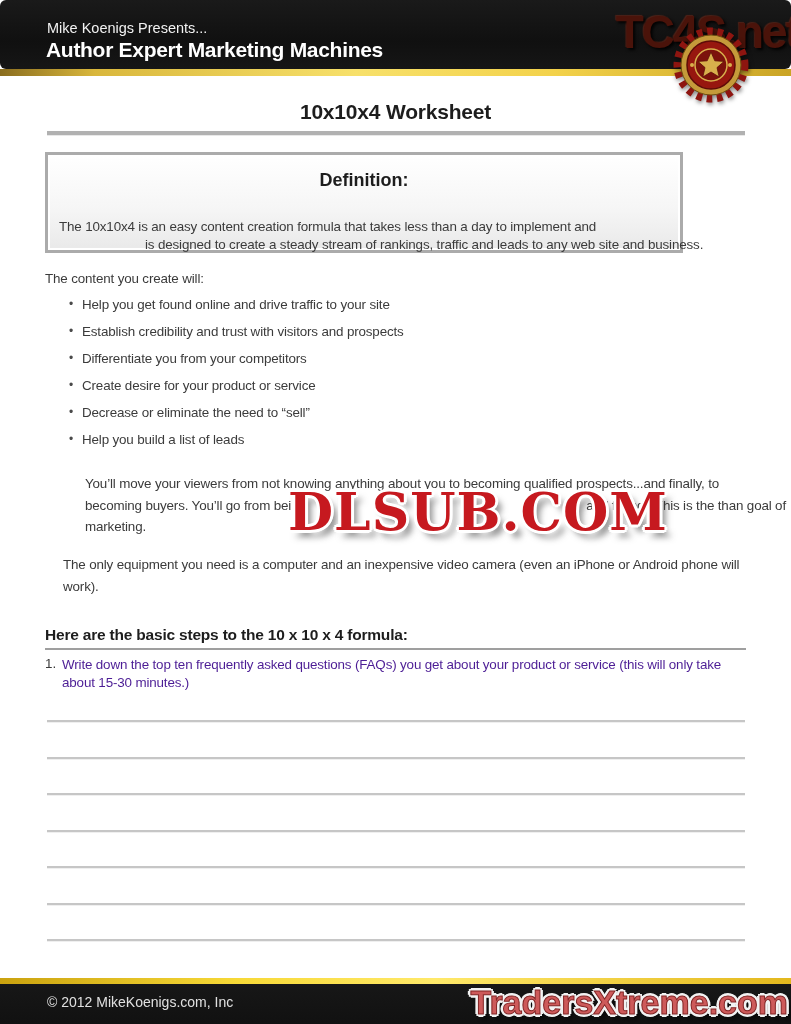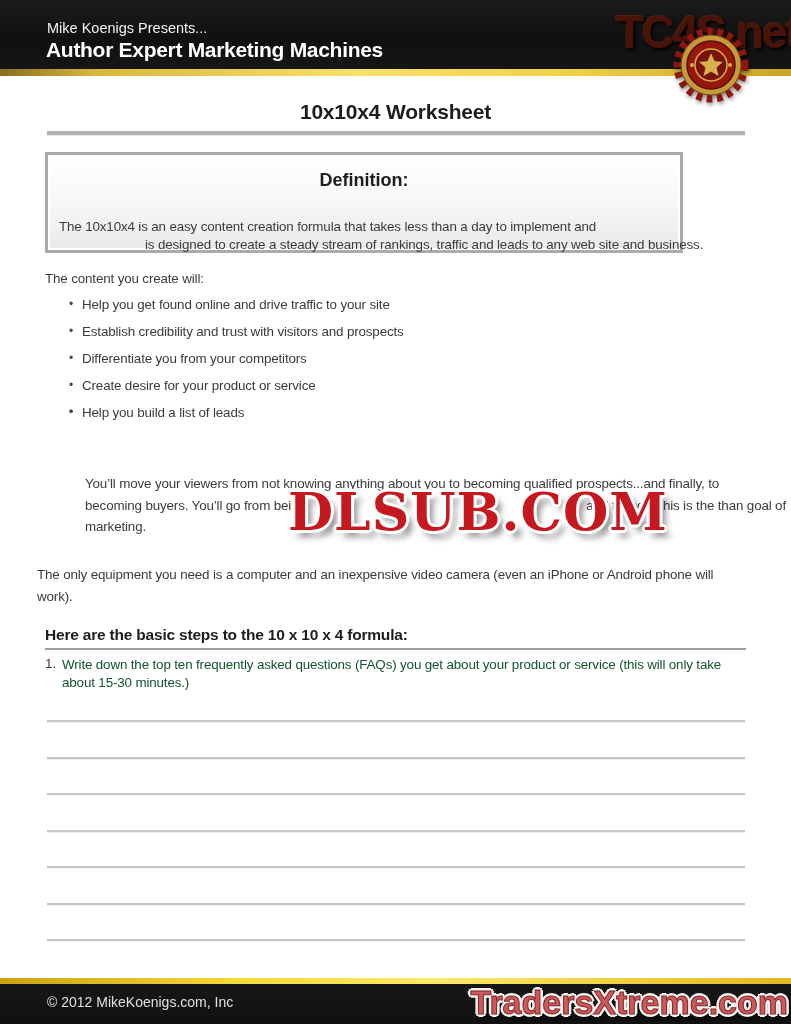--- a/index.html
+++ b/index.html
@@ -4,21 +4,21 @@
 <style>
   * { margin:0; padding:0; box-sizing:border-box; }
   html,body { background:#888; }
   .page {
     position:relative; width:791px; height:1024px; margin:0 auto;
     background:#ffffff; overflow:hidden;
     font-family:"Liberation Sans", sans-serif; color:#3f3f3f;
   }
   
   .header-band { position:absolute; left:0; top:0; width:791px; height:69px;
-    background:linear-gradient(180deg,#1a1a1a 0%, #101010 60%, #161616 100%); }
+    background:linear-gradient(180deg,#1a1a1a 0%, #101010 60%, #161616 100%);border-radius:6px; }
   .stripe-top { position:absolute; left:0; top:69px; width:791px; height:7px;
     background:linear-gradient(90deg,#8a6d1f 0%, #d9b73c 12%, #f7e06a 45%, #f3d24b 70%, #caa425 100%); }
   .presents { position:absolute; left:47px; top:20px; color:#f2f2f2;
     font-size:14.5px; line-height:16px; white-space:pre; }
   .brand { position:absolute; left:46px; top:38px; color:#ffffff; font-weight:bold;
     font-size:21px; line-height:24px; letter-spacing:-0.3px; white-space:pre; }
   .tc4s { position:absolute; right:-8px; top:8px; font-weight:bold;
     font-size:46px; line-height:48px; letter-spacing:-2px; color:#4a130a;
     text-shadow:2px 2px 3px rgba(0,0,0,0.9), -1px -1px 1px rgba(130,45,28,0.55);
     white-space:pre; }
@@ -42,38 +42,38 @@
   
   .body-line { font-size:13.4px; letter-spacing:-0.15px; color:#3b3b3b; white-space:pre; }
   .intro { position:absolute; left:45px; top:271px; }
   .bullets { position:absolute; left:82px; top:298px; list-style:none; }
   .bullets li { position:relative; font-size:13.4px; letter-spacing:-0.15px; color:#3b3b3b;
     line-height:14px; margin-bottom:13px; white-space:pre; }
   .bullets li .dot { position:absolute; left:-13px; top:-1px; color:#4a4a4a; font-size:12px; }
   .para1 { position:absolute; left:45px; top:476px; width:701px;margin-left:40px; }
   .para1 .line { height:21.5px; }
   .para1 .split { display:flex; justify-content:space-between;gap:24px; }
-  .para2 { position:absolute; left:37px; top:557px; width:701px;margin-top:10px; }
+  .para2 { position:absolute; left:63px; top:557px; width:701px; }
   .para2 .line { height:21.5px; }
   
   .dlsub { position:absolute; left:203px; top:16px; z-index:3;
     font-family:"DejaVu Serif", serif; font-weight:bold; font-size:52px; line-height:40px;
     letter-spacing:1px; color:#c6191f; white-space:pre;
     text-shadow:
       -3px 0 0 #ffffff, 3px 0 0 #ffffff, 0 -3px 0 #ffffff, 0 3px 0 #ffffff,
       -2px -2px 0 #ffffff, 2px -2px 0 #ffffff, -2px 2px 0 #ffffff, 2px 2px 0 #ffffff,
       6px 7px 6px rgba(60,60,60,0.55); }
   
   .steps-heading { position:absolute; left:45px; top:626px; font-size:15.5px; font-weight:bold;
     letter-spacing:-0.2px; color:#1d1d1d; white-space:pre; }
   .steps-rule { position:absolute; left:45px; top:648px; width:701px; height:2px; background:#9f9f9f; }
   .step1 { position:absolute; left:45px; top:656px; width:720px; }
   .step1 .num { position:absolute; left:0; top:0; font-size:13.4px; color:#3b3b3b; }
   .step1 .txt { margin-left:17px; }
-  .step1 .line { font-size:13.4px; letter-spacing:-0.15px; color:#14532d;
+  .step1 .line { font-size:13.4px; letter-spacing:-0.15px; color:#4c1d95;
     line-height:17.5px; white-space:pre; }
   
   .answer-line { position:absolute; left:47px; width:698px; height:2px;
     background:#c6c6c6; box-shadow:0 1px 0 #efefef; }
   
   .stripe-bottom { position:absolute; left:0; top:978px; width:791px; height:6px;
     background:linear-gradient(90deg,#caa20f 0%, #f7d937 30%, #ffe96a 55%, #e3b81d 100%); }
   .footer-band { position:absolute; left:0; top:984px; width:791px; height:40px;
     background:linear-gradient(180deg,#171717 0%, #111111 100%); }
   .copyright { position:absolute; left:47px; top:10px; font-size:14px; color:#e0e0e0; white-space:pre; }
@@ -115,21 +115,21 @@
     <div class="def-line1">The 10x10x4 is an easy content creation formula that takes less than a day to implement and</div>
     <div class="def-line2">is designed to create a steady stream of rankings, traffic and leads to any web site and business.</div>
   </div>
 
   <div class="body-line intro">The content you create will:</div>
   <ul class="bullets">
     <li><span class="dot">•</span><span>Help you get found online and drive traffic to your site</span></li>
     <li><span class="dot">•</span><span>Establish credibility and trust with visitors and prospects</span></li>
     <li><span class="dot">•</span><span>Differentiate you from your competitors</span></li>
     <li><span class="dot">•</span><span>Create desire for your product or service</span></li>
-    <li><span class="dot">•</span></li>
+    <li><span class="dot">•</span><span>Decrease or eliminate the need to “sell”</span></li>
     <li><span class="dot">•</span><span>Help you build a list of leads</span></li>
   </ul>
 
   <div class="para1">
     <div class="body-line line">You’ll move your viewers from not knowing anything about you to becoming qualified prospects...and finally, to</div>
     <div class="body-line line split">
       <span>becoming buyers. You’ll go from bei</span>
       <span>and friend.  This is the than goal of</span>
     </div>
     <div class="body-line line">marketing.</div>

